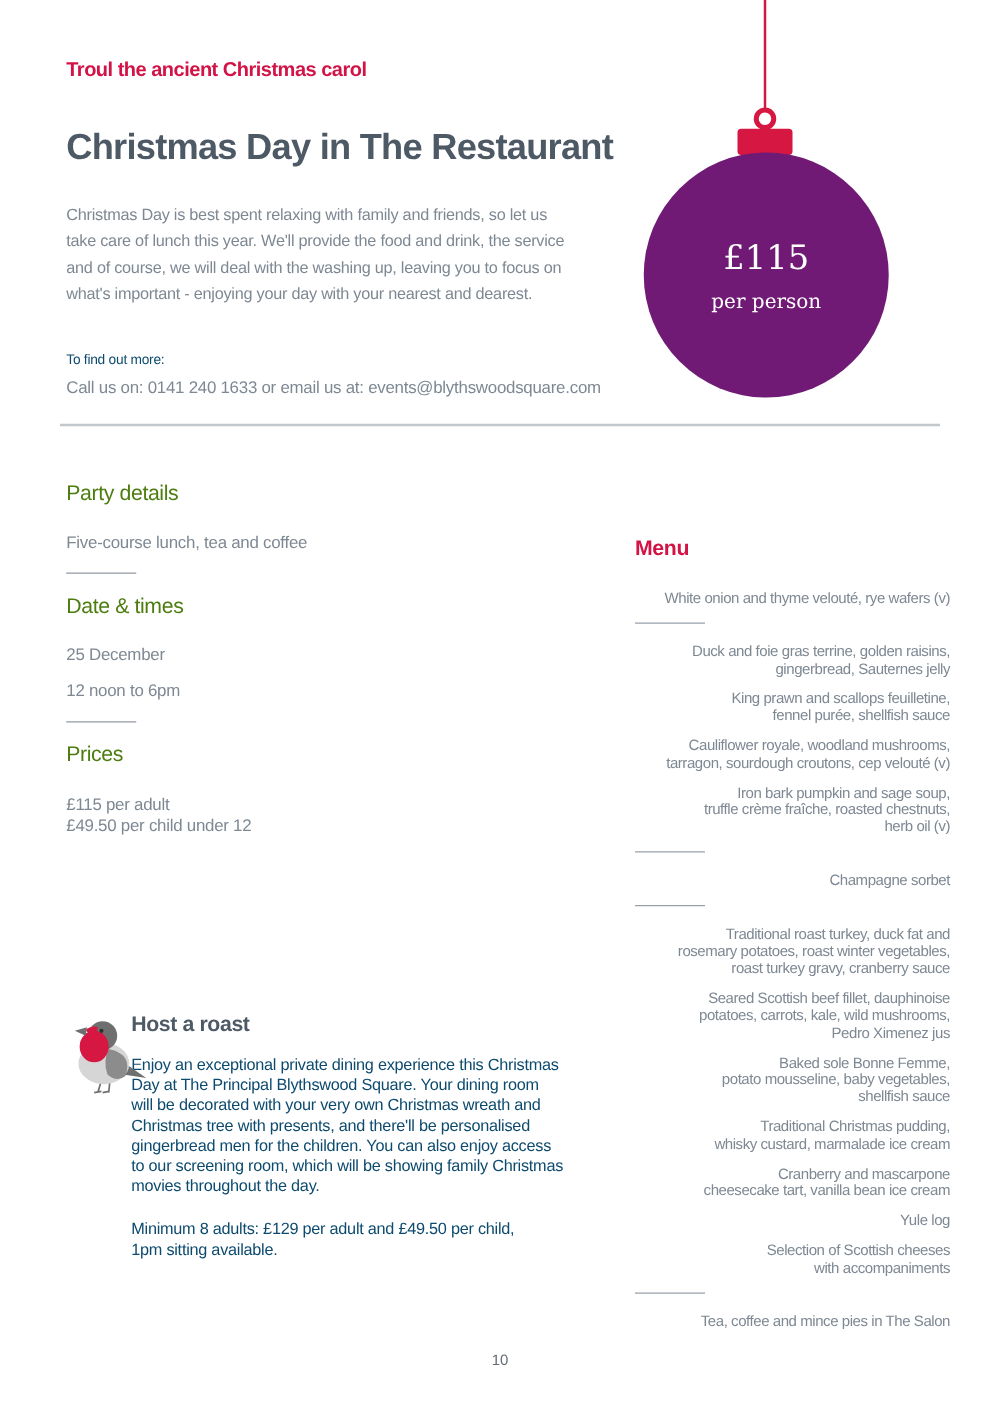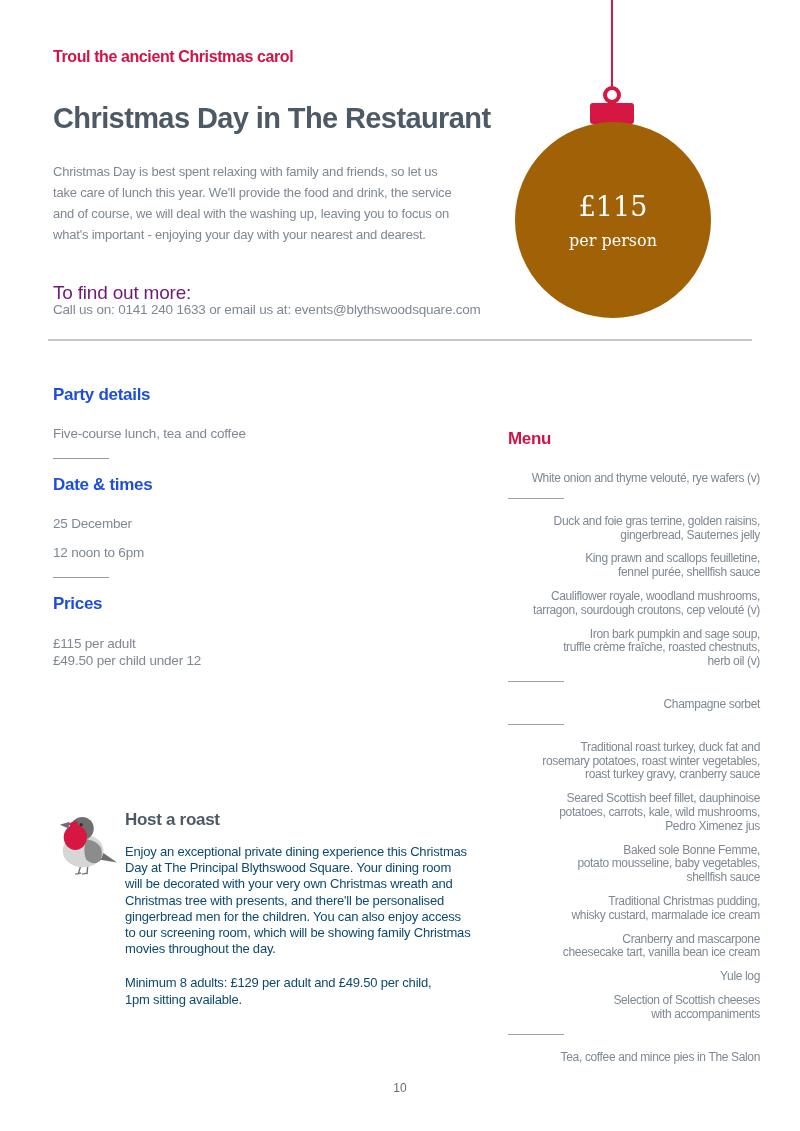--- a/index.html
+++ b/index.html
@@ -24,51 +24,51 @@
     font-size: 29px; font-weight: bold; letter-spacing: -0.6px;
     color: #4d5a66;
   }
   .intro {
     position: absolute; left: 53px; top: 161px; width: 462px;
     font-size: 13px; line-height: 21px; letter-spacing: -0.2px;
     color: #7e8893; white-space: pre-line;
   }
   .find-out {
     position: absolute; left: 53px; top: 282px;
-    font-size: 19px; font-weight: 500; letter-spacing: -0.2px;
-    color: #701a75;
+    font-size: 11px; font-weight: 500; letter-spacing: -0.2px;
+    color: #0c4a6e;
   }
   .contact {
     position: absolute; left: 53px; top: 302px;
     font-size: 13.5px; letter-spacing: -0.2px; color: #7e8893;
   }
   .rule {
     position: absolute; left: 48px; top: 339px; width: 704px; height: 2px;
     background: #c2c7cb;
   }
   
   .bauble { position: absolute; left: 515px; top: 0; width: 200px; height: 322px; }
   .bauble-string { position: absolute; left: 96px; top: 0; width: 2px; height: 88px; background: #d61741; }
   .bauble-ring { position: absolute; left: 88px; top: 86px; width: 18px; height: 18px;
     border: 4px solid #d61741; border-radius: 50%; }
   .bauble-cap { position: absolute; left: 75px; top: 103px; width: 44px; height: 21px;
     background: #d61741; border-radius: 3px; }
   .bauble-ball {
     position: absolute; left: 0; top: 122px; width: 196px; height: 196px;
-    border-radius: 50%; background: #a16207;
+    border-radius: 50%; background: #701a75;
     display: flex; flex-direction: column; align-items: center; justify-content: center;
     gap: 9px; color: #ffffff; text-align: center;
     font-family: "DejaVu Serif", "Liberation Serif", serif;
   }
   .bauble-price { font-size: 27px; }
   .bauble-per { font-size: 16px; }
   
   .details { position: absolute; left: 53px; top: 385px; width: 420px; }
   .section-heading {
-    font-size: 17px; font-weight: bold; letter-spacing: -0.3px; color: #1d4ed8;
+    font-size: 17px; font-weight: normal; letter-spacing: -0.3px; color: #4d7c0f;
   }
   .detail-text { font-size: 13.5px; letter-spacing: -0.2px; color: #7e8893; }
   .mini-divider { width: 56px; height: 1px; background: #919aa3; }
   .details .section-heading { margin-bottom: 21px; }
   .details .detail-text { margin-bottom: 0; }
   .d-party-text { margin-bottom: 17px !important; }
   .details .mini-divider { margin: 0 0 16px 0; }
   .d-gap { height: 14px; }
   .price-lines { font-size: 13.5px; letter-spacing: -0.2px; color: #7e8893; line-height: 17px; }
   
@@ -78,21 +78,21 @@
     margin-bottom: 23px;
   }
   .menu-item {
     font-size: 12px; line-height: 13.8px; letter-spacing: -0.35px;
     color: #7e8893; white-space: pre-line; margin-bottom: 10px; text-align: right;
   }
   .menu-divider { width: 56px; height: 1px; background: #99a1aa; margin: 12px 0 16px 0; }
   
   .host { position: absolute; left: 53px; top: 810px; width: 450px; }
   .robin { position: absolute; left: 2px; top: 5px; width: 62px; height: 62px; }
-  .host-body { margin-left: 72px; }
+  .host-body { margin-left: 52px; }
   .host-heading {
     font-size: 17px; font-weight: bold; letter-spacing: -0.3px; color: #4d5a66;
     margin-bottom: 14px;
   }
   .host-text {
     font-size: 13px; line-height: 16.2px; letter-spacing: -0.2px;
     color: #0c4a6e; white-space: pre-line;
   }
   .host-note { margin-top: 18px; }
   

